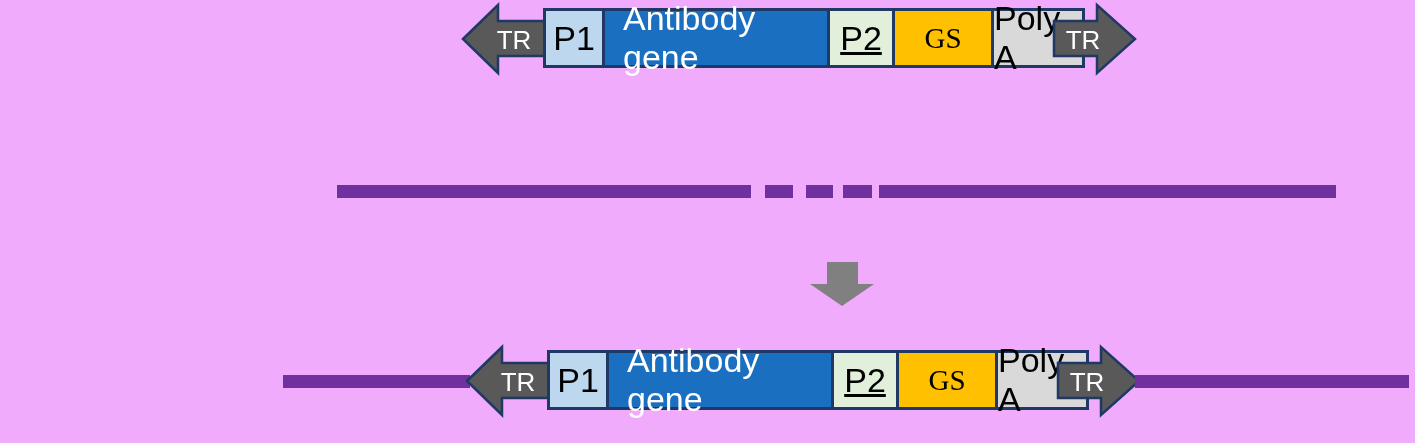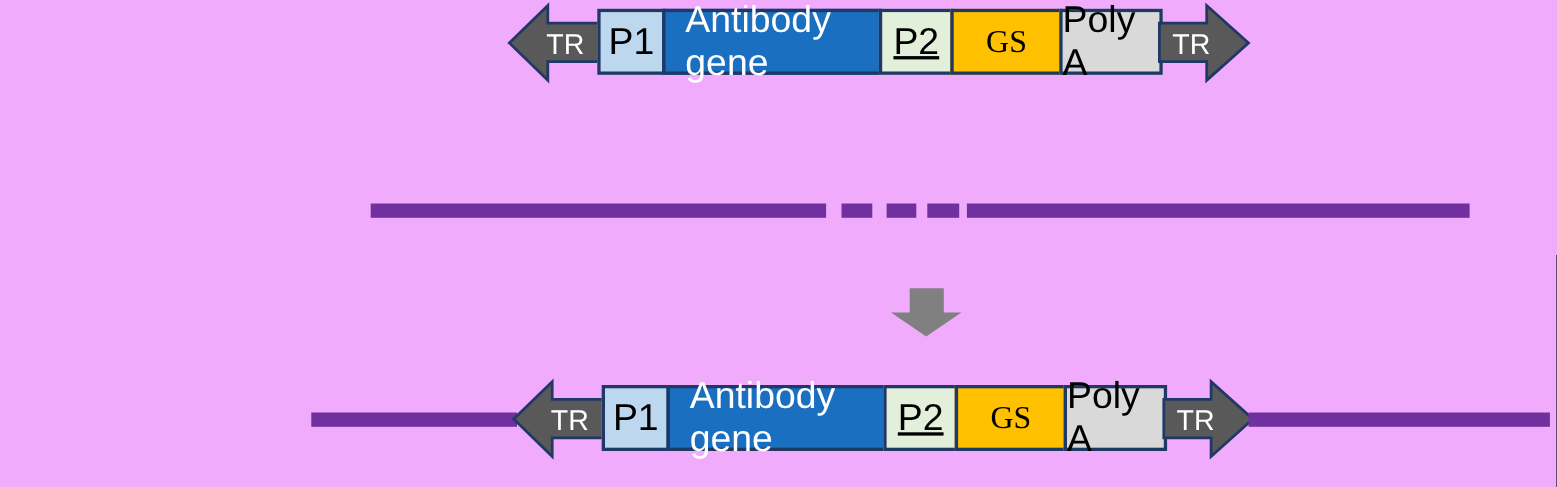--- a/index.html
+++ b/index.html
@@ -11,21 +11,21 @@
   
   .row { position:absolute; display:flex; align-items:flex-start; }
   .seg {
     box-sizing:border-box; height:60px;
     border:3px solid #1F3864;
     display:flex; align-items:center; justify-content:center;
     font-size:34px; color:#000;
   }
   .seg + .seg { margin-left:-3px; }
   .seg-p1   { width:62px;  }
-  .seg-gene { width:200px;padding-left:18px; }
+  .seg-gene { width:228px;padding-left:18px; }
   .seg-p2   { width:68px;text-decoration:underline;  }
   .seg-gs   { width:102px; font-family:"Liberation Serif", serif; font-size:29px; }
   .seg-pa   { width:94px;  }
   
   .tr-arrow { position:absolute; overflow:visible; }
   .tr-arrow text {
     font-family:"Liberation Sans", sans-serif;
     font-size:26px; text-anchor:middle;
   }
   

